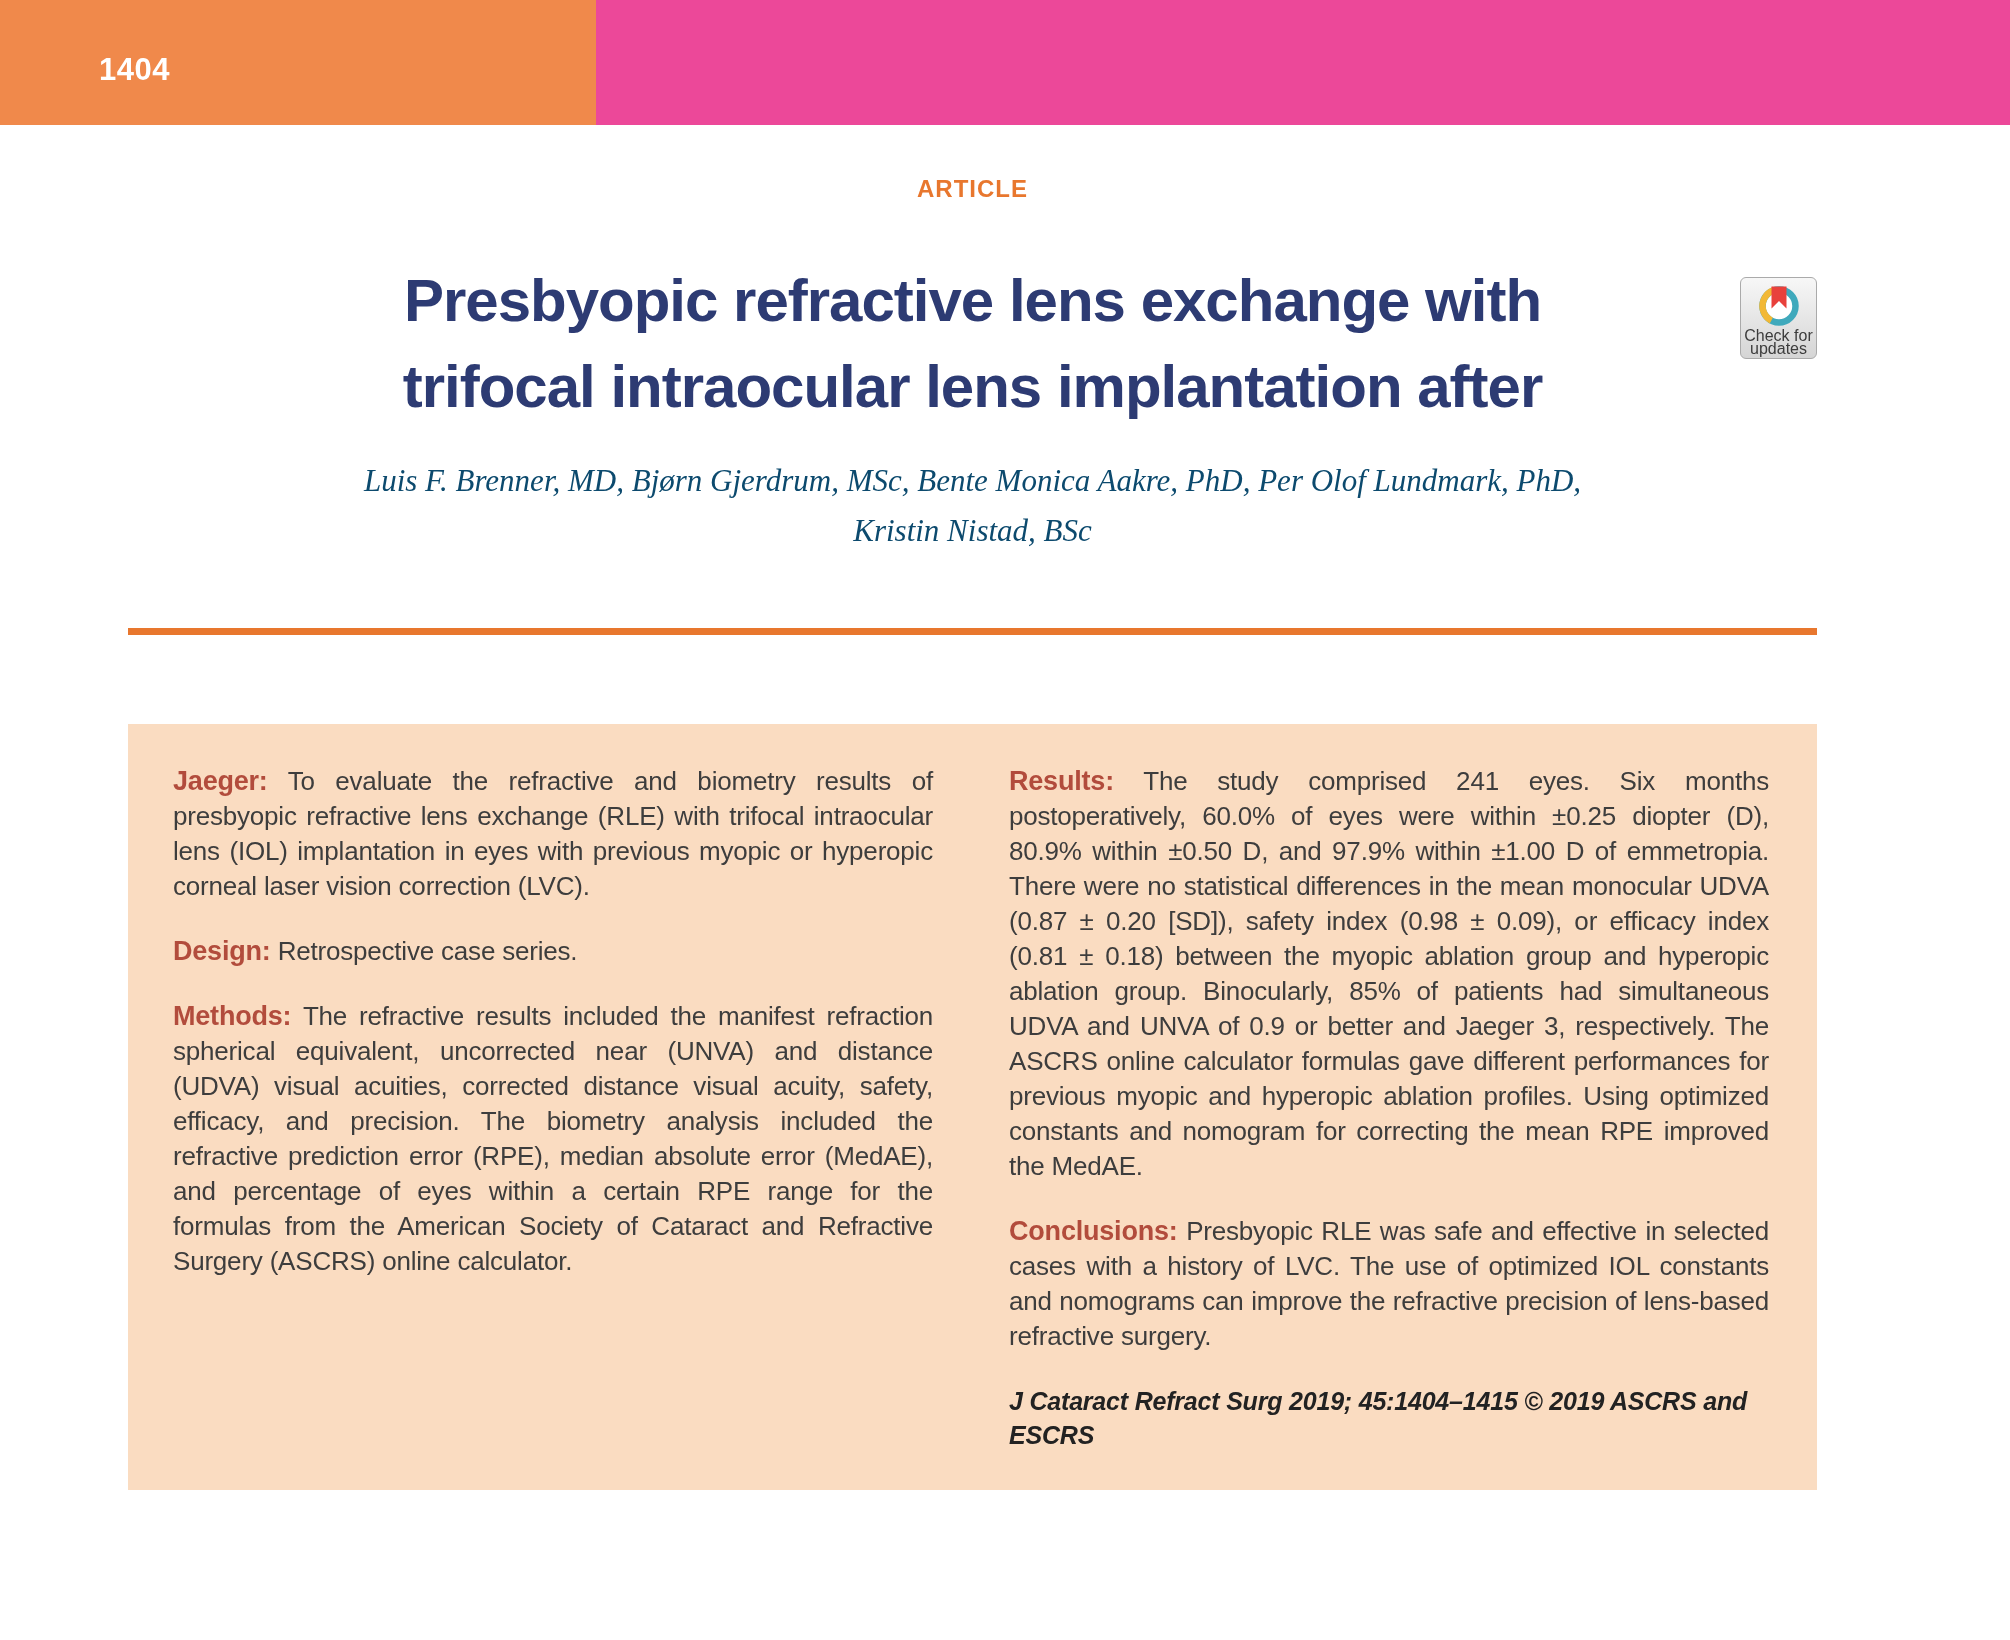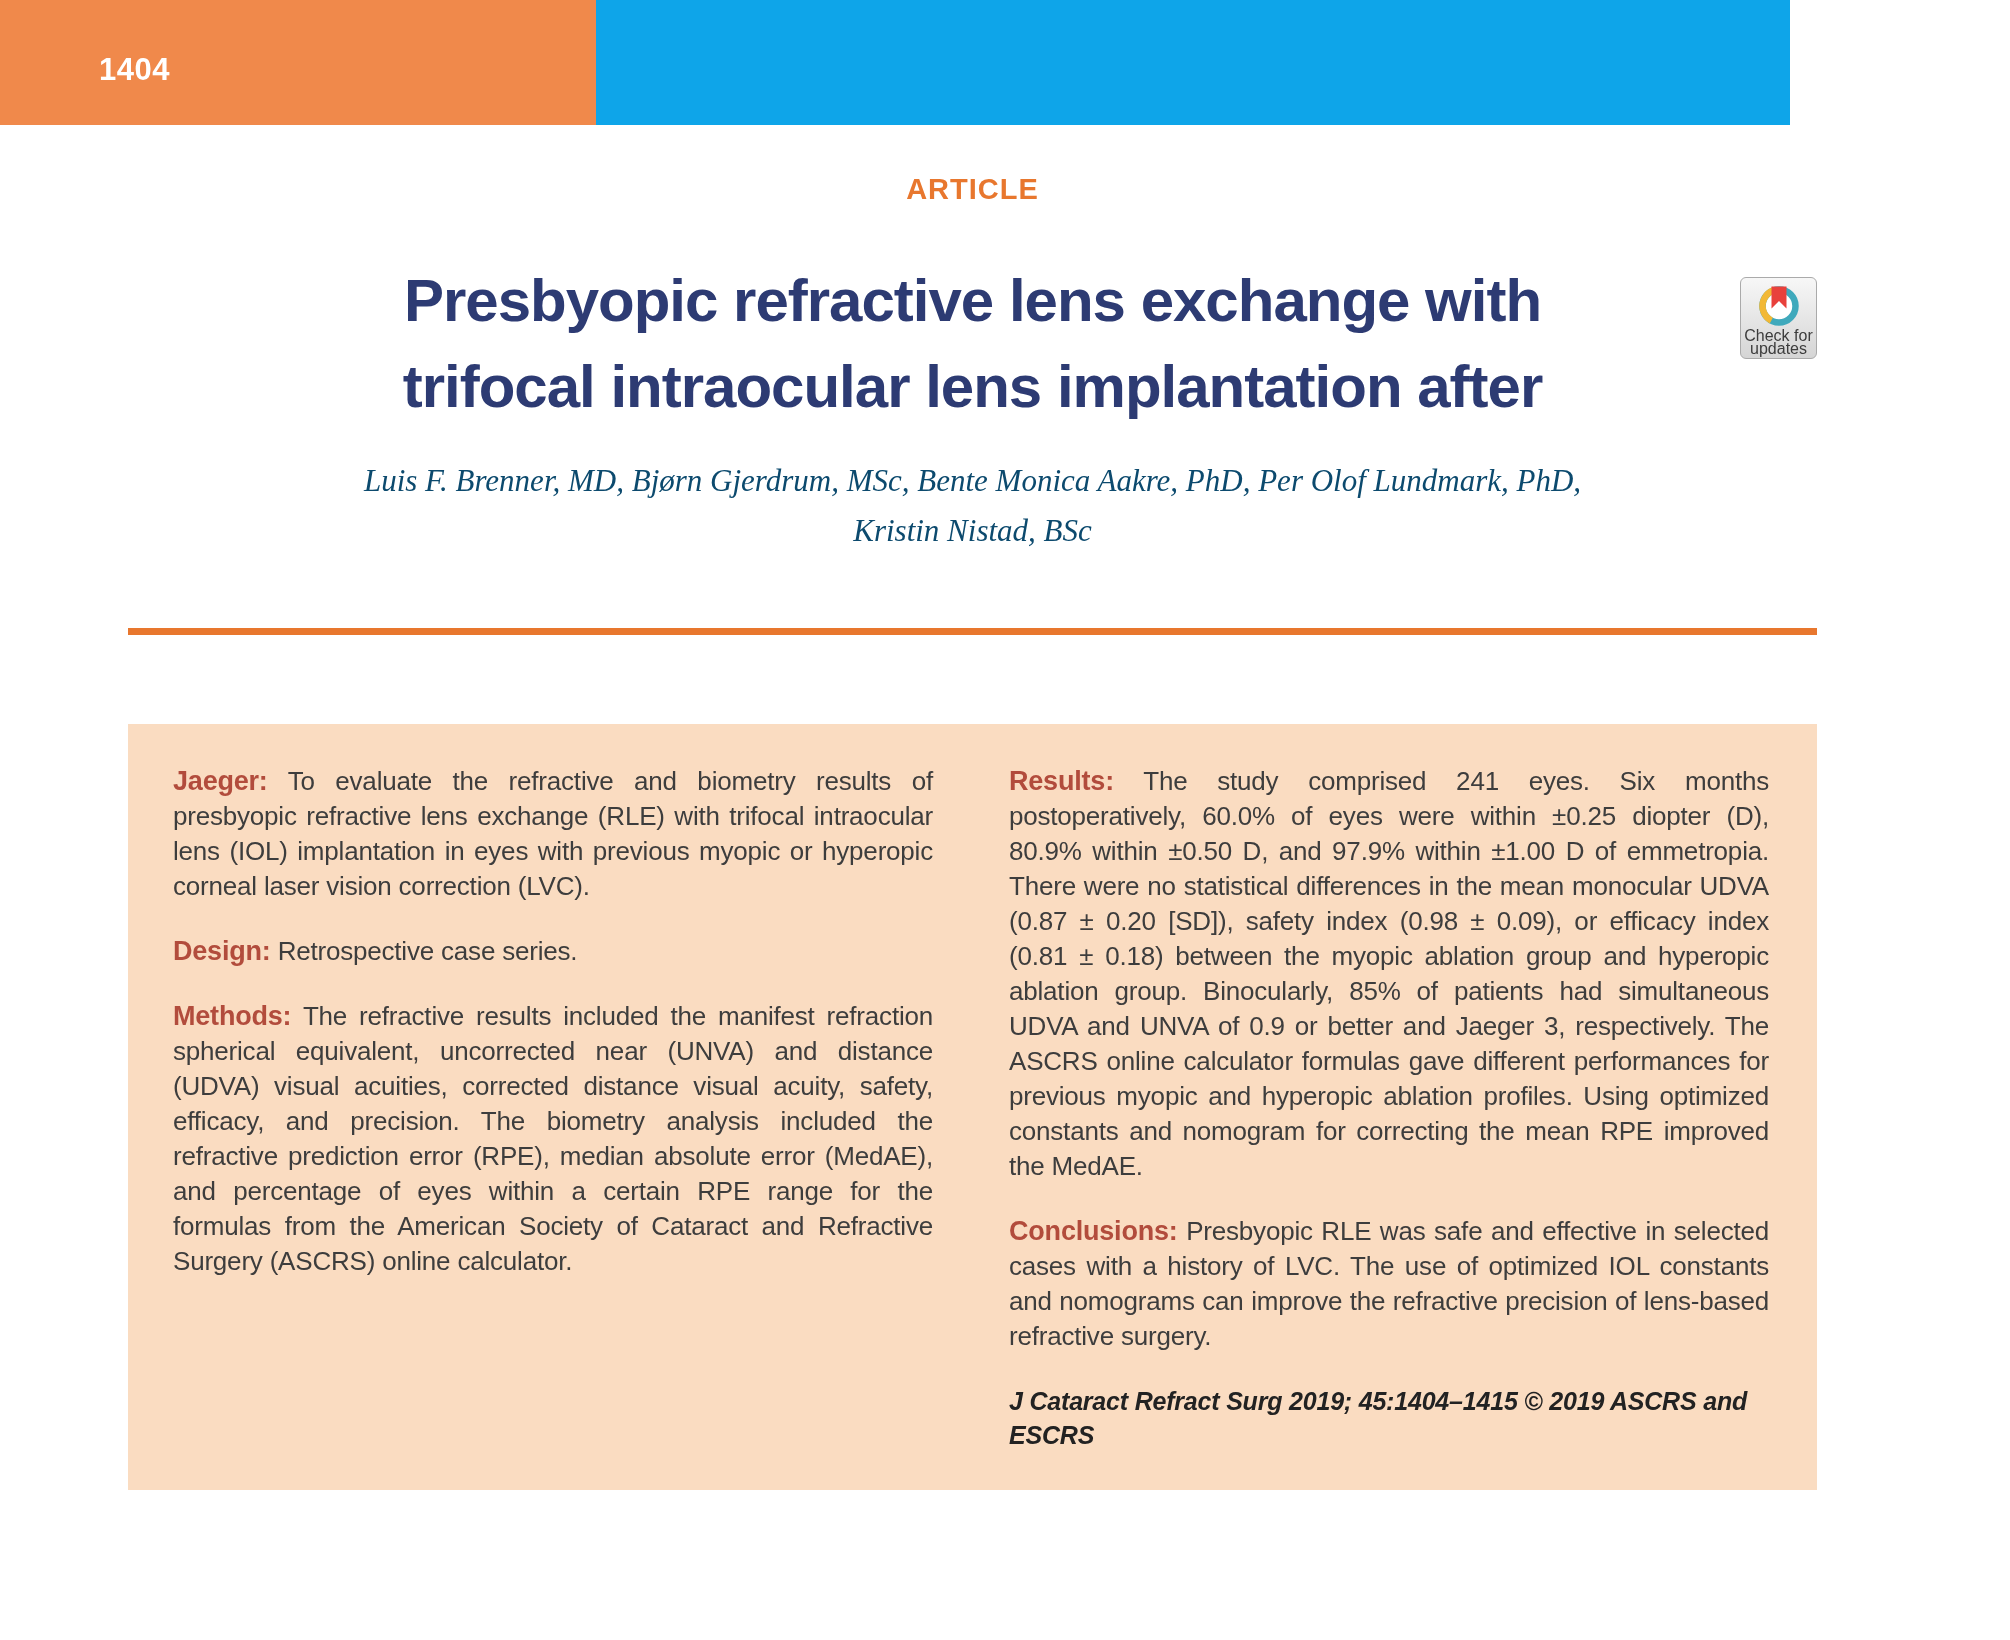--- a/index.html
+++ b/index.html
@@ -6,22 +6,22 @@
   html, body { background: #ffffff; }
   body {
     width: 2010px; height: 1640px;
     position: relative;
     overflow: hidden;
     font-family: "Liberation Sans", sans-serif;
   }
 
   
   .header {
-    width: 1790px; height: 125px;
-    background: #0ea5e9;
+    width: 2010px; height: 125px;
+    background: #ec4899;
     position: relative;
   }
   .header-left {
     position: absolute; left: 0; top: 0;
     width: 596px; height: 125px;
     background: #f0894b;
     display: flex; align-items: center;
     padding-left: 99px; padding-top: 14px;
   }
   .page-num {
@@ -32,21 +32,21 @@
 
   
   .content {
     width: 1689px;
     margin-left: 128px;
   }
   .article-label {
     margin-top: 47px;
     text-align: center;
     color: #e8772e;
-    font-size: 29px; font-weight: bold;
+    font-size: 24px; font-weight: bold;
     letter-spacing: 1px;
     line-height: 34px;
   }
   .title {
     margin-top: 52px;
     text-align: center;
     color: #2d3b73;
     font-size: 60px; font-weight: bold;
     line-height: 86px;
     letter-spacing: -1px;

